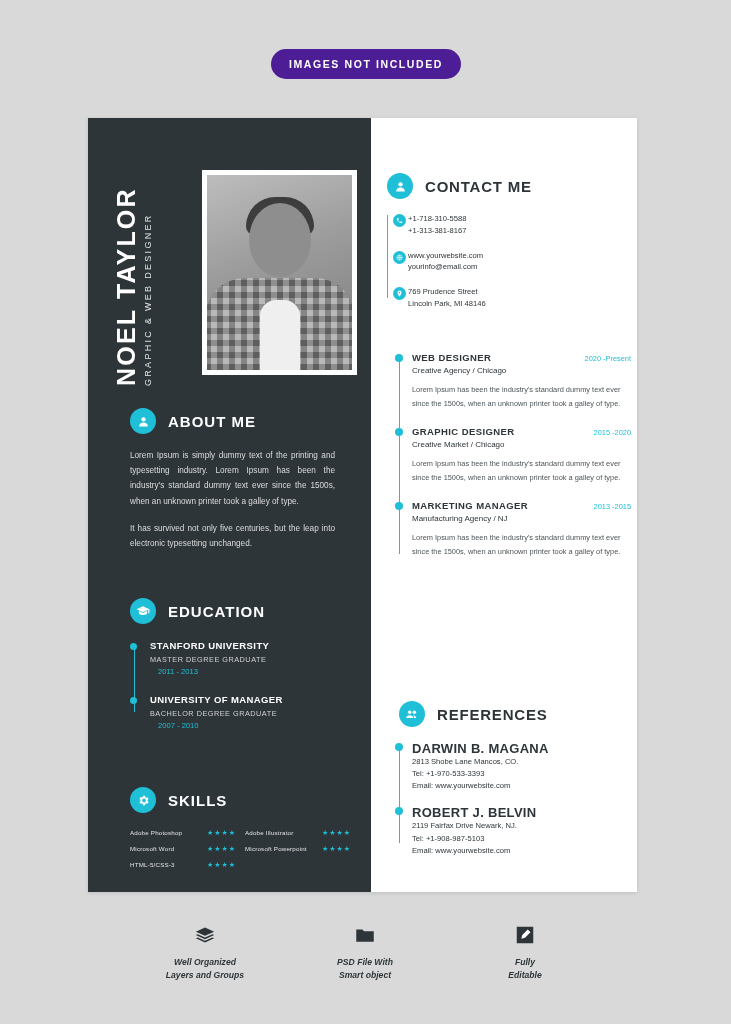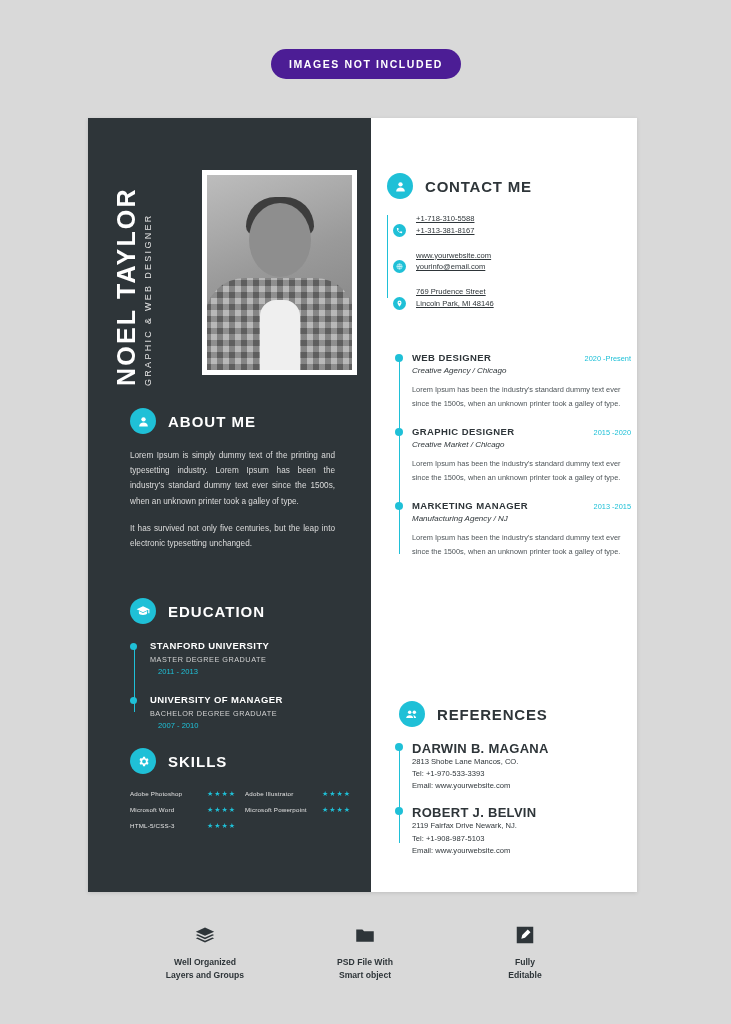--- a/index.html
+++ b/index.html
@@ -110,71 +110,71 @@
   }
   .edu-item { position: relative; margin-bottom: 18px; }
   .edu-dot {
     position: absolute; left: -20px; top: 3px; width: 7px; height: 7px;
     border-radius: 50%; background: #1fc0d7;
   }
   .edu-school { font-size: 9.5px; font-weight: bold; letter-spacing: .4px; color:#ffffff;}
   .edu-degree { font-size: 7.3px; letter-spacing: .5px; color: #d2d2d2; margin-top: 4px; }
   .edu-year { font-size: 7.6px; color: #1fc0d7; margin-top: 3px; margin-left: 8px; }
 
-  .skills { position: absolute; left: 42px; top: 630px; width: 220px; }
+  .skills { position: absolute; left: 42px; top: 669px; width: 220px; }
   .skill-grid {
     margin-top: 16px; display: grid; grid-template-columns: 1fr 1fr;
     column-gap: 10px; row-gap: 9px;
   }
   .skill { display: flex; align-items: center; justify-content: space-between; }
   .skill-name { font-size: 6.2px; color: #e2e2e2; letter-spacing: .2px; }
   .stars { display: flex; gap: 1px; }
   .star { color: #1fc0d7; font-size: 7px; line-height: 1; }
 
   
   .contact { position: absolute; left: 16px; top: 55px; width: 220px; }
   .contact-body { margin-top: 14px; position: relative; padding-left: 13px; }
   .c-line { position: absolute; left: 0; top: 2px; bottom: 12px; width: 1px; background: #1fc0d7; }
-  .c-row { position: relative; display: flex; align-items: flex-end; gap: 10px; margin-bottom: 13px; text-decoration: underline; }
+  .c-row { position: relative; display: flex; align-items: flex-start; gap: 2px; margin-bottom: 13px; }
   .c-ico {
     width: 13px; height: 13px; border-radius: 50%; background: #1fc0d7;
     margin-left: -7px; flex: 0 0 13px; display:flex; align-items:center; justify-content:center;
     margin-top: 1px;
   }
   .c-text { font-size: 7.6px; line-height: 1.55; color: #2e3539; }
 
   .job { position: absolute; left: 28px; top: 218px; width: 232px; }
   .job-body { margin-top: 16px; position: relative; padding-left: 13px; }
   .j-line { position: absolute; left: 0; top: 4px; bottom: 6px; width: 1px; background: #1fc0d7; }
   .j-item { position: relative; margin-bottom: 14px; }
   .j-dot {
     position: absolute; left: -17px; top: 2px; width: 8px; height: 8px;
     border-radius: 50%; background: #1fc0d7;
   }
   .j-top { display: flex; align-items: baseline; justify-content: space-between; }
   .j-title { font-size: 9.5px; font-weight: bold; letter-spacing: .4px; }
   .j-date { font-size: 7.4px; color: #1fc0d7; }
-  .j-company { font-size: 8px; font-style: italic; margin-top: 3px; }
+  .j-company { font-size: 8px; margin-top: 3px; }
   .j-desc { font-size: 7.4px; line-height: 1.95; color: #4d5458; margin-top: 8px; }
 
   .refs { position: absolute; left: 28px; top: 583px; width: 232px; }
   .refs-body { margin-top: 14px; position: relative; padding-left: 13px; }
   .r-line { position: absolute; left: 0; top: 4px; bottom: 14px; width: 1px; background: #1fc0d7; }
   .r-item { position: relative; margin-bottom: 13px; }
   .r-dot {
     position: absolute; left: -17px; top: 2px; width: 8px; height: 8px;
     border-radius: 50%; background: #1fc0d7;
   }
   .r-name { font-size: 13px; font-weight: bold; letter-spacing: .3px; }
   .r-line-txt { font-size: 7.6px; line-height: 1.6; color: #2e3539; }
 
   
   .features {
     position: absolute; left: 140px; top: 922px; width: 450px;
-    display: flex; justify-content: space-between; align-items: flex-start;
+    display: flex; justify-content: space-between; align-items: flex-start; font-style: italic;
   }
   .feat { width: 130px; text-align: center; }
   .feat .fico { height: 26px; display: flex; align-items: center; justify-content: center; }
   .feat .flabel {
     margin-top: 8px; font-size: 8.6px; font-weight: bold; color: #2e3539; line-height: 1.5;
     white-space: pre-line;
   }
 </style>
 </head>
 <body>

